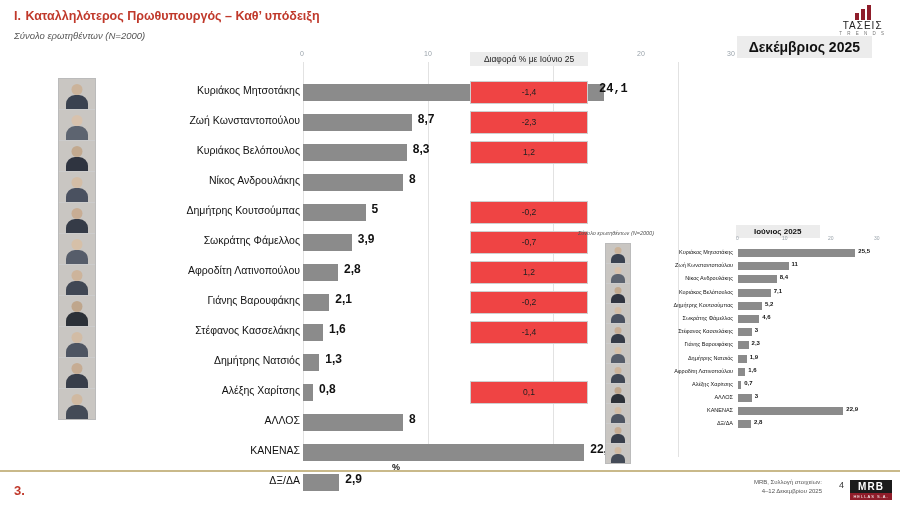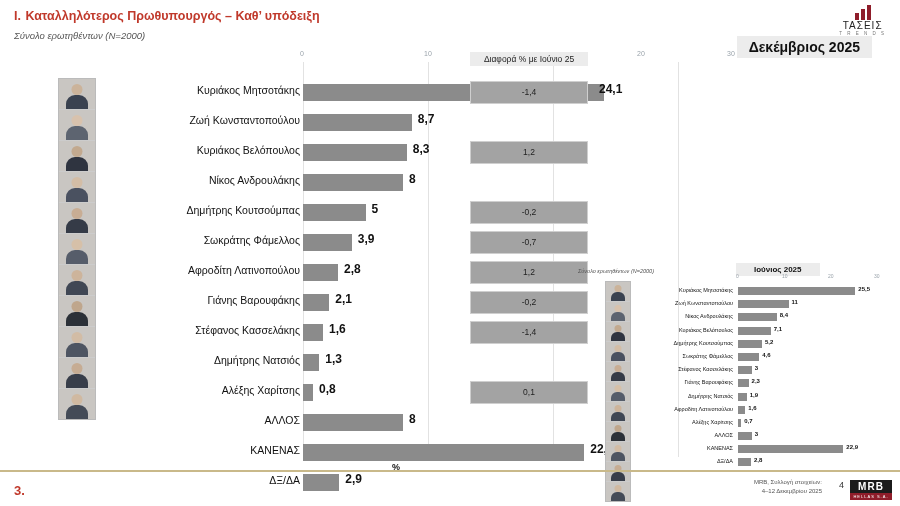--- a/index.html
+++ b/index.html
@@ -32,27 +32,27 @@
   .photo{width:36px;height:30px;border-bottom:1px solid #ccc;position:relative;overflow:hidden;background:#c9c6c2;}
   .photo:last-child{border-bottom:none;}
   .ph-head{position:absolute;left:50%;top:5px;transform:translateX(-50%);width:11px;height:11px;border-radius:50%;}
   .ph-body{position:absolute;left:50%;top:16px;transform:translateX(-50%);width:22px;height:15px;border-radius:9px 9px 0 0;}
 
   .rows{position:absolute;left:0;top:78px;width:900px;}
   .row{position:relative;height:30px;}
   .rlabel{position:absolute;right:0;top:6px;width:200px;left:100px;text-align:right;font-size:10.5px;color:#111;}
   .bar{position:absolute;left:303px;top:6px;height:17px;background:#8b8b8b;}
   .rval{position:absolute;top:4px;font-size:12px;font-weight:bold;color:#111;}
-  .diffbox{position:absolute;left:470px;top:3px;width:118px;height:23px;border:1px solid #cfcfcf;background:#a3a3a3;box-sizing:border-box;}
+  .diffbox{position:absolute;left:470px;top:3px;width:118px;height:23px;border:1px solid #cfcfcf;background:#ef4444;box-sizing:border-box;}
   .diffbox span{position:absolute;left:0;right:0;top:5px;text-align:center;font-size:8.5px;color:#222;}
 
   .pct{position:absolute;left:392px;top:462px;font-size:9px;font-weight:bold;color:#111;}
 
   
-  .inset{position:absolute;left:578px;top:225px;width:300px;height:225px;margin-top:38px;}
+  .inset{position:absolute;left:578px;top:225px;width:300px;height:225px;}
   .inset-sample{position:absolute;left:0;top:5px;font-size:5.5px;color:#555;font-style:italic;}
   .inset-head{position:absolute;left:158px;top:0px;background:#ececec;font-size:8px;font-weight:bold;color:#111;padding:2px 18px;}
   .inset-photos{position:absolute;left:27px;top:18px;width:24px;border:1px solid #bbb;}
   .inset-photo{width:24px;height:19px;border-bottom:1px solid #ccc;position:relative;overflow:hidden;background:#c9c6c2;}
   .inset-photo:last-child{border-bottom:none;}
   .ip-head{position:absolute;left:50%;top:3px;transform:translateX(-50%);width:7px;height:7px;border-radius:50%;}
   .ip-body{position:absolute;left:50%;top:10px;transform:translateX(-50%);width:14px;height:10px;border-radius:6px 6px 0 0;}
   .irow{position:relative;height:13.2px;}
   .irlabel{position:absolute;left:35px;width:120px;top:2px;text-align:right;font-size:5.5px;color:#111;}
   .ibar{position:absolute;left:160px;top:2px;height:8px;background:#8b8b8b;}
@@ -147,29 +147,32 @@
     <div class="photo">
       <div class="ph-head" style="background:#d0b9a1"></div>
       <div class="ph-body" style="background:#444b57"></div>
     </div>
   </div>
 
 <div class="rows" id="rows">
     <div class="row">
       <div class="rlabel">Κυριάκος Μητσοτάκης</div>
       <div class="bar" style="width: 301.25px;"></div>
-      <div class="rval" style="left: 599px;">24,1</div>
+      <div class="rval" style="left: 599px; font-family: Liberation Mono, monospace;">24,1</div>
       <div class="diffbox">
         <span>-1,4</span>
       </div>
     </div>
     <div class="row">
       <div class="rlabel">Ζωή Κωνσταντοπούλου</div>
       <div class="bar" style="width: 108.75px;"></div>
       <div class="rval" style="left: 417.75px;">8,7</div>
+      <div class="diffbox">
+        <span>-2,3</span>
+      </div>
     </div>
     <div class="row">
       <div class="rlabel">Κυριάκος Βελόπουλος</div>
       <div class="bar" style="width: 103.75px;"></div>
       <div class="rval" style="left: 412.75px;">8,3</div>
       <div class="diffbox">
         <span>1,2</span>
       </div>
     </div>
     <div class="row">

